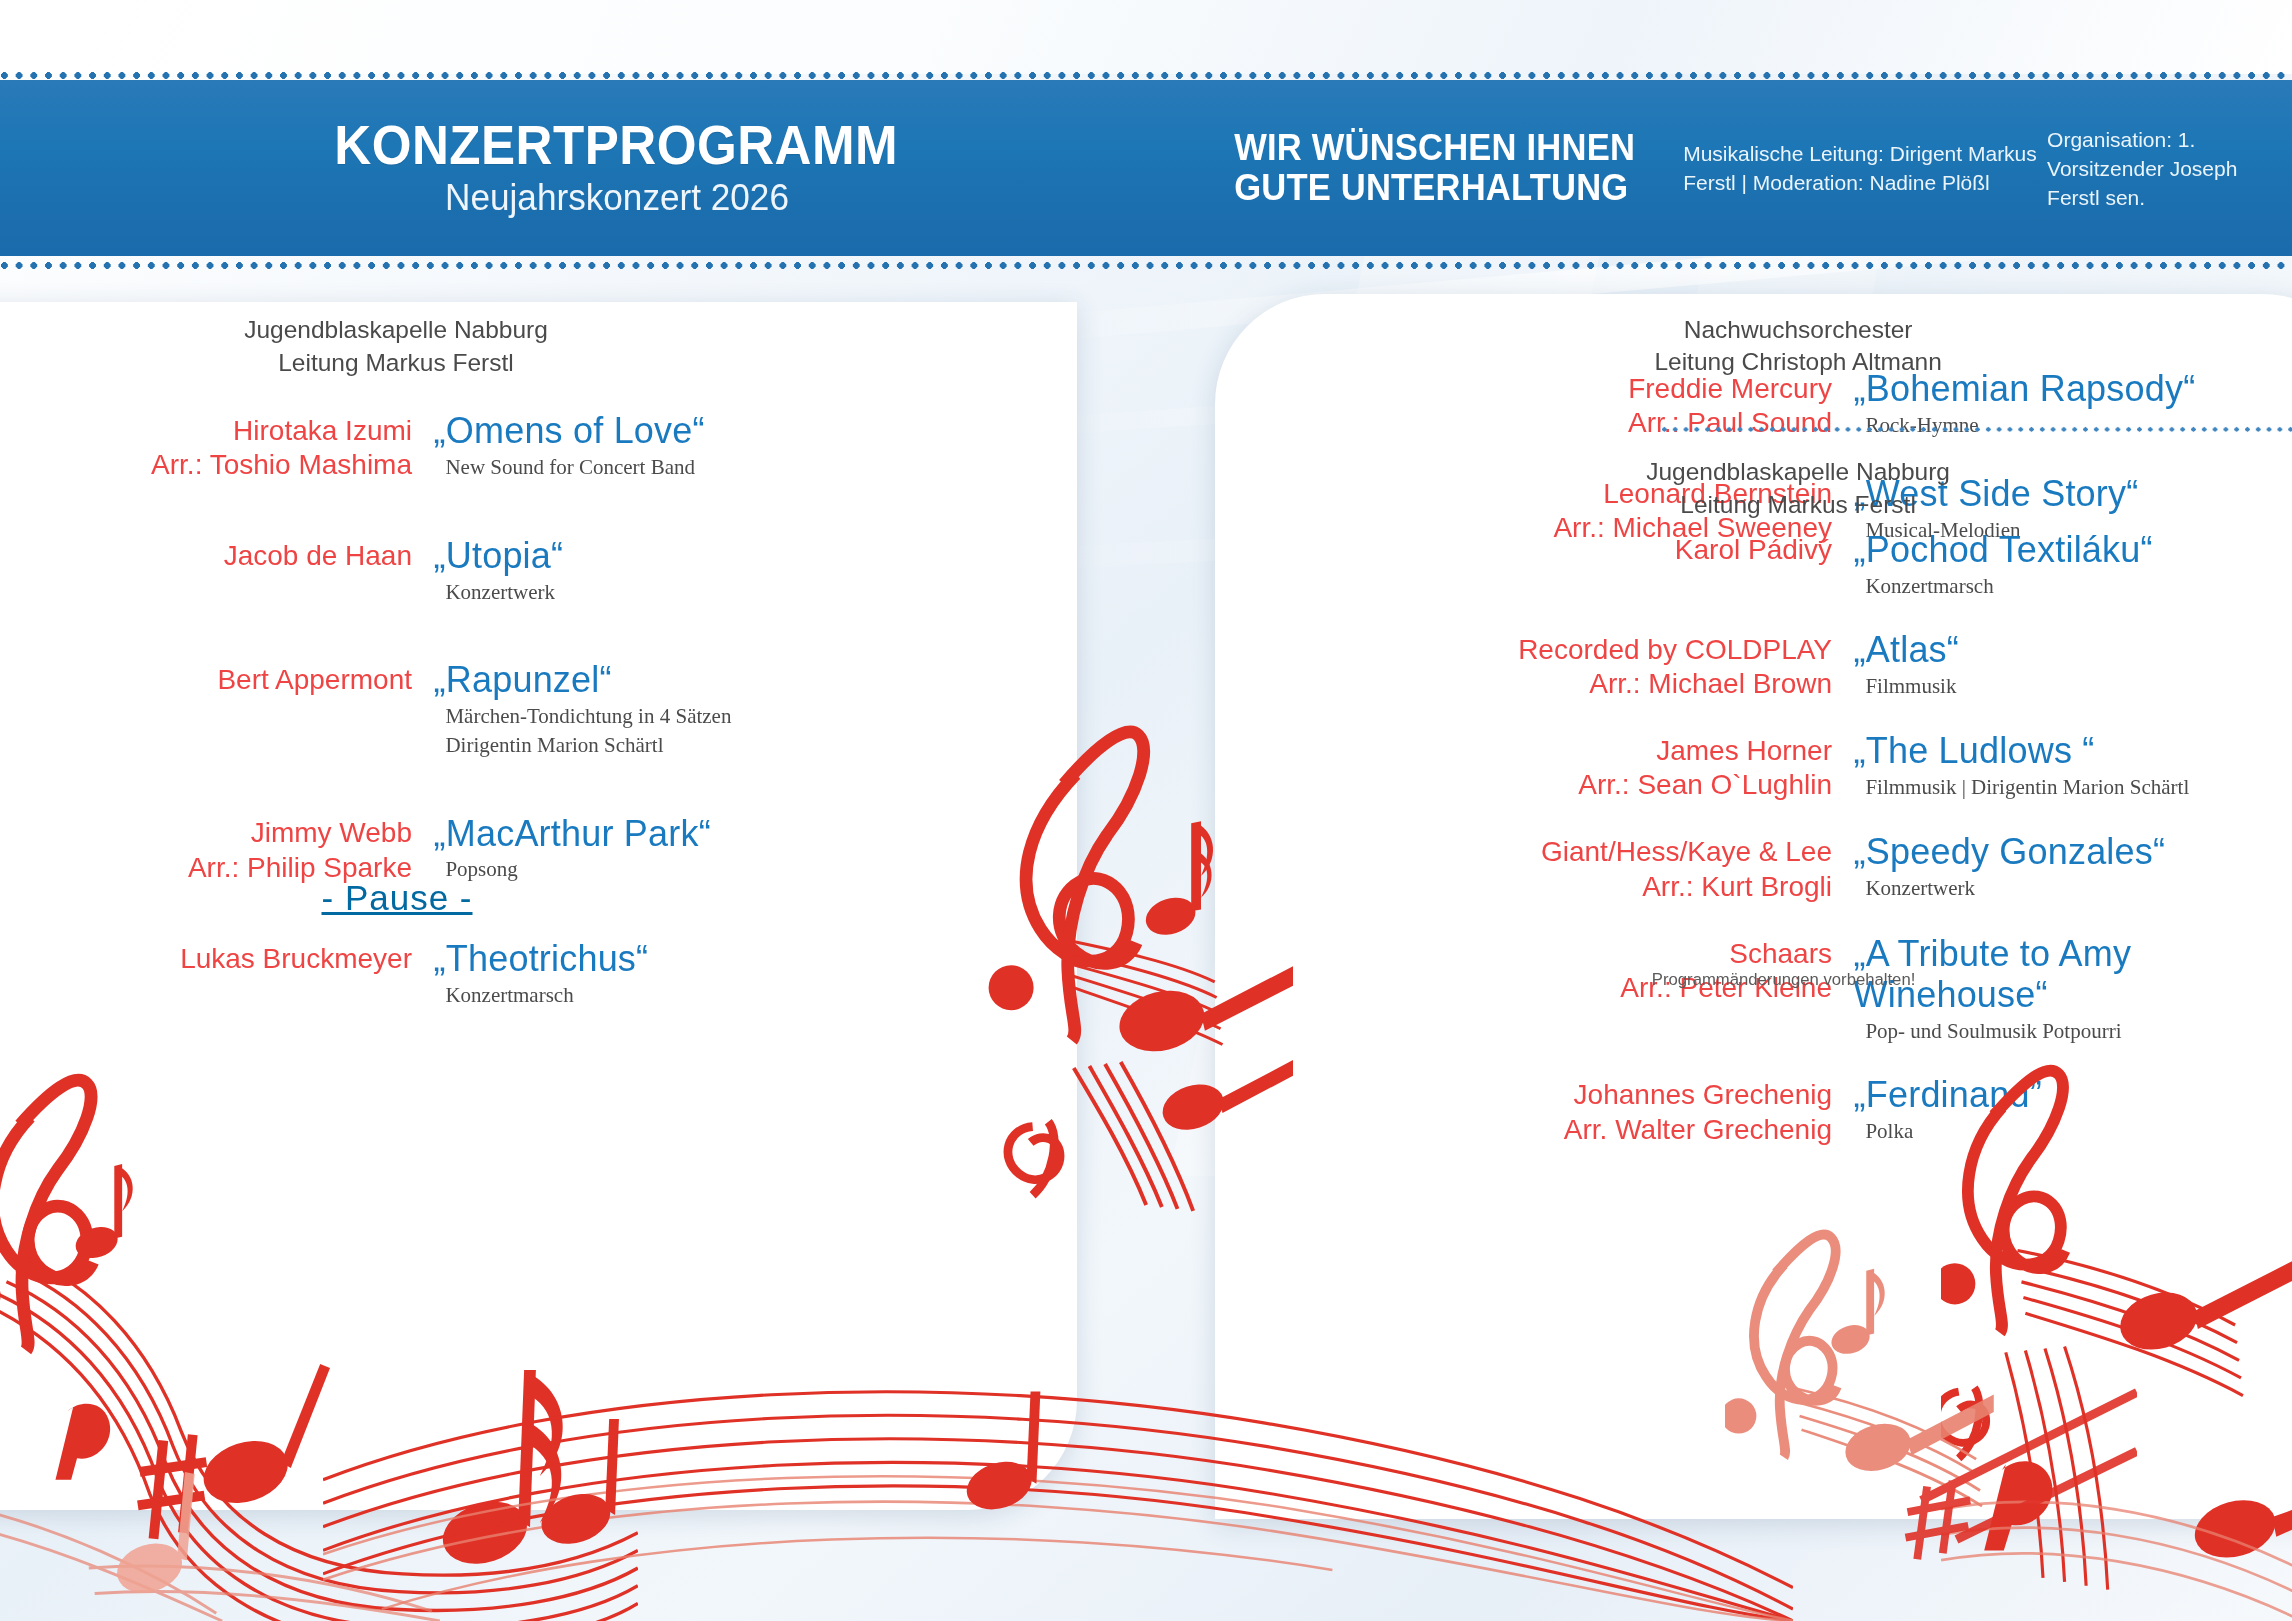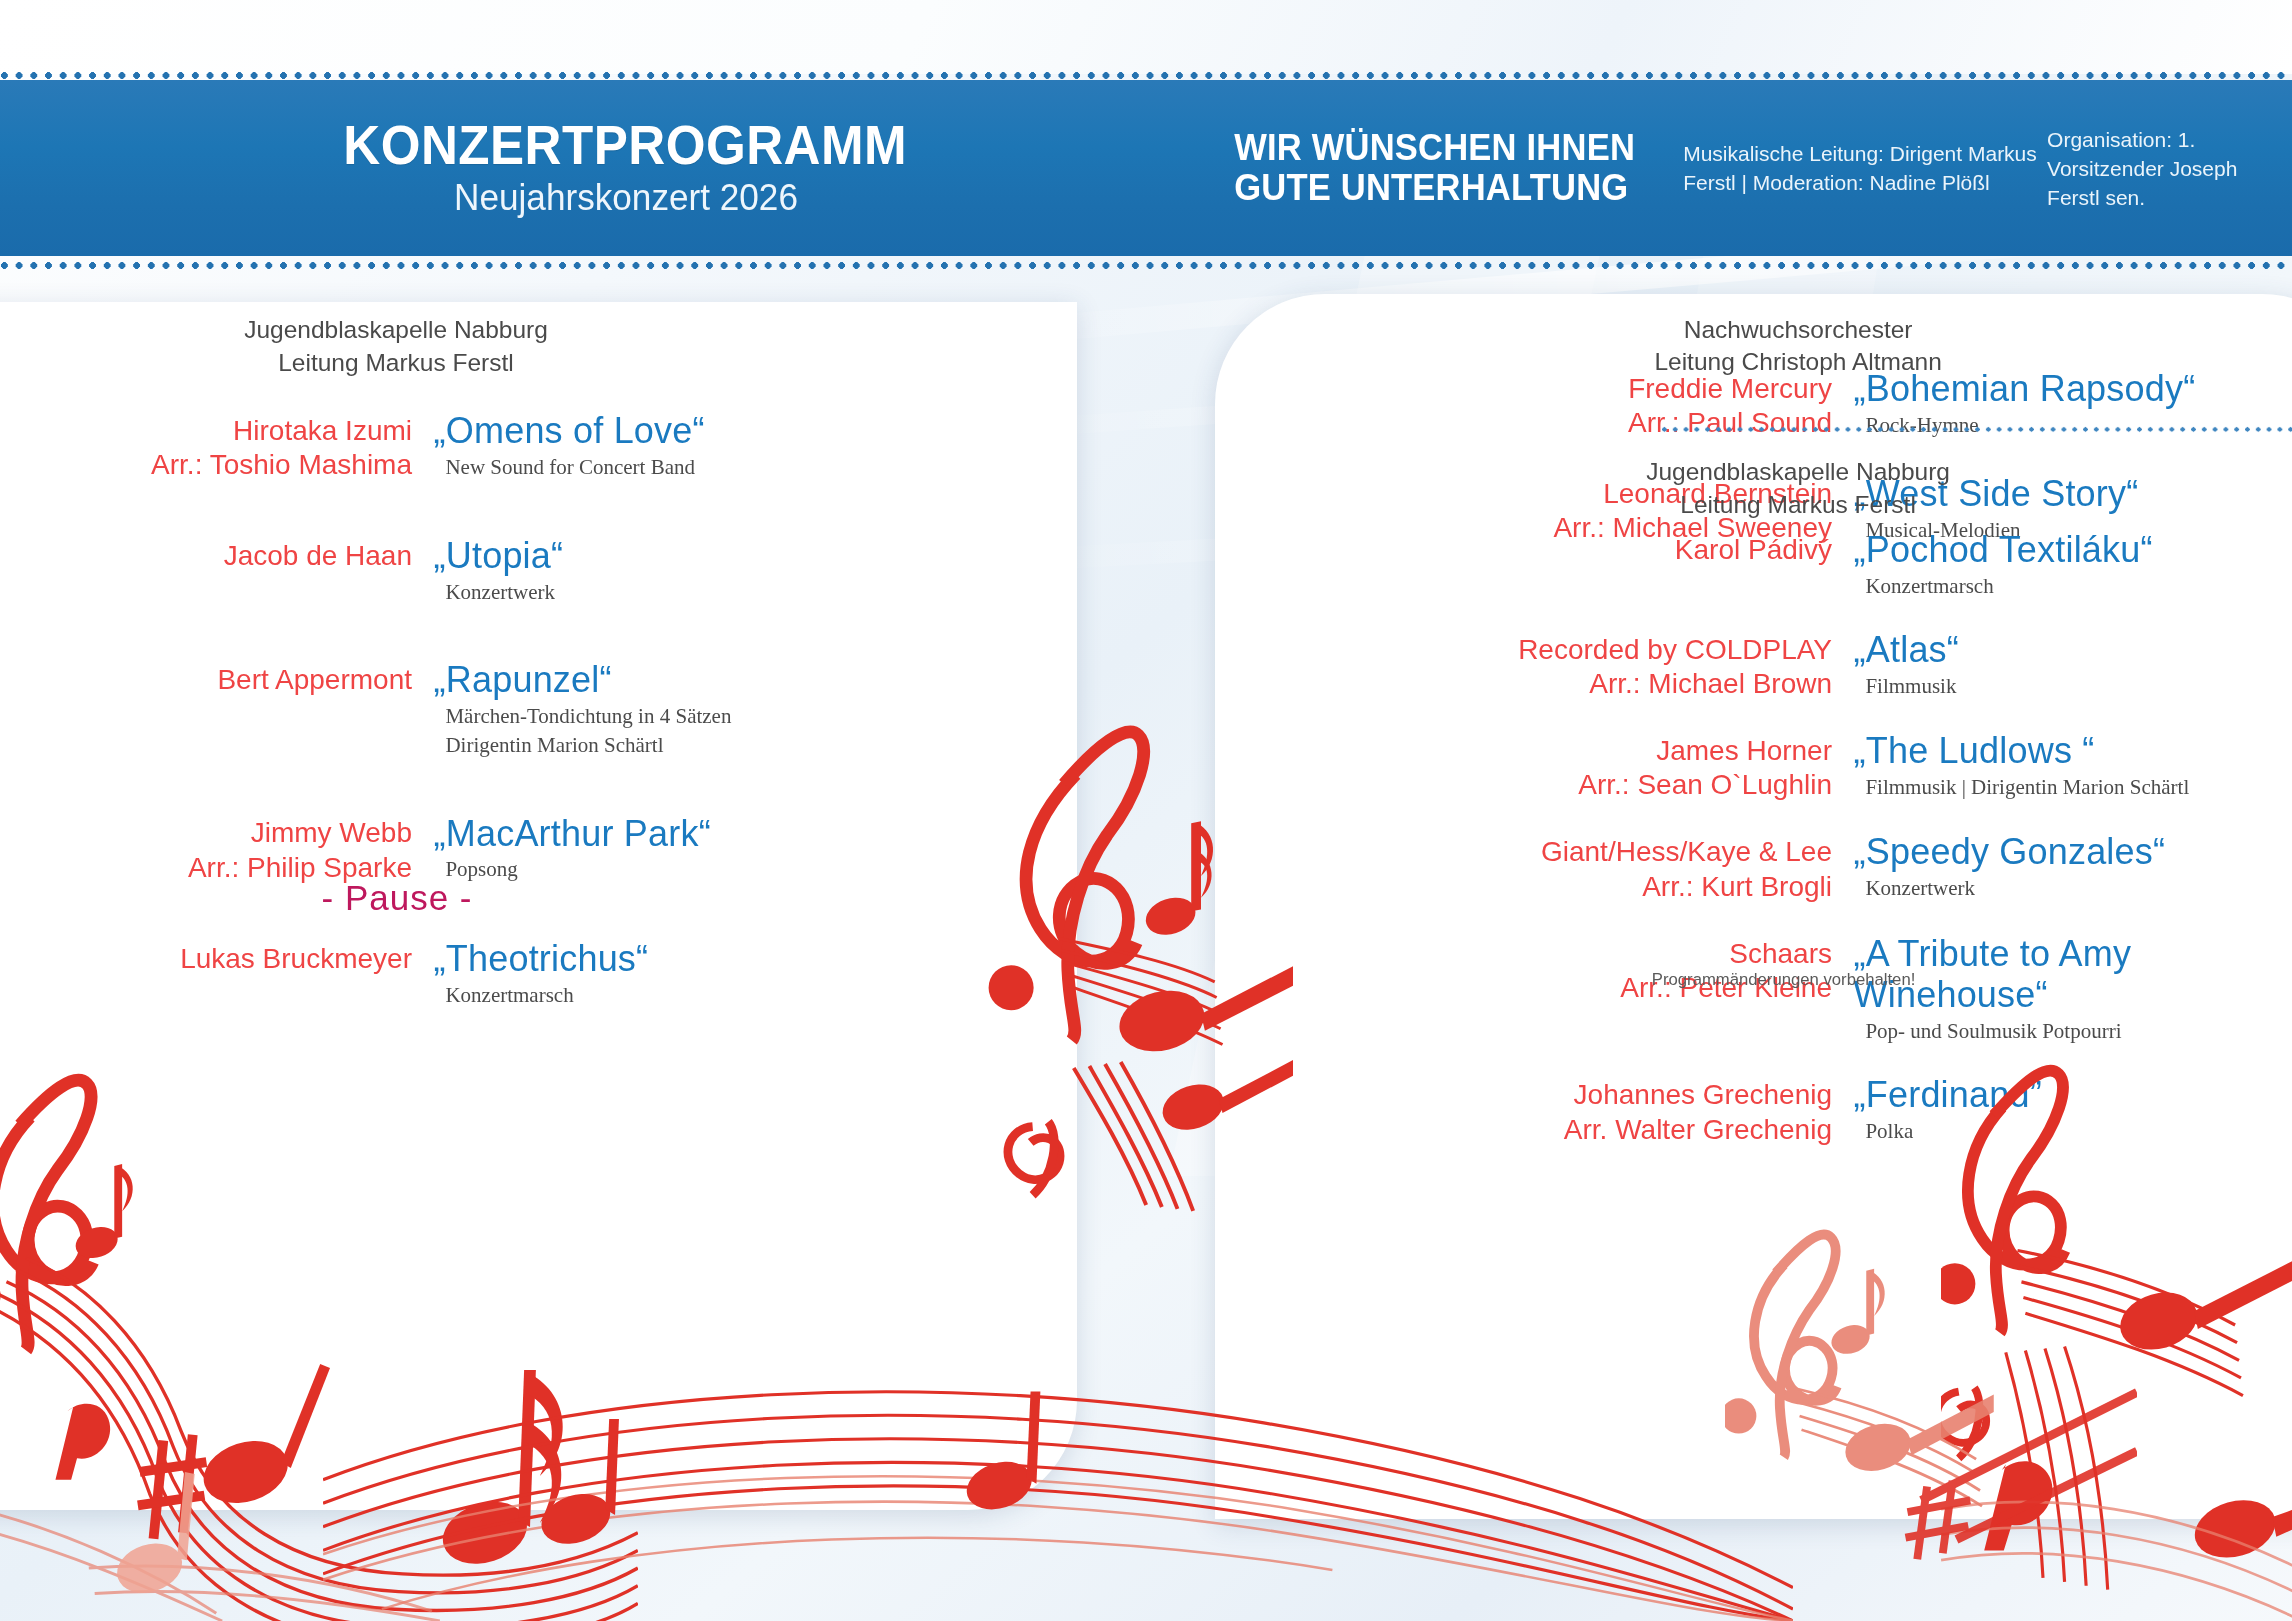--- a/index.html
+++ b/index.html
@@ -29,21 +29,21 @@
     background-size:14.7px 8.8px;background-repeat:repeat-x;
   }
   .dots.top{top:71px;}
   .dots.bottom{top:261px;}
 
   
   .header-band{
     position:absolute;left:0;top:80px;width:2293px;height:176px;
     background:linear-gradient(180deg,#2a7ab8 0%,#1d76b5 38%,#1c6fae 72%,#1a6bab 100%);
   }
-  .hdr-left{position:absolute;left:13px;top:0;width:1225px;height:176px;
+  .hdr-left{position:absolute;left:4px;top:0;width:1225px;height:176px;
     display:flex;flex-direction:column;align-items:center;justify-content:center;}
   .hdr-title{
     color:#ffffff;font-size:55px;font-weight:700;letter-spacing:0.5px;line-height:1.04;
     transform:scaleX(.93);transform-origin:center;text-shadow:0 1px 1px rgba(0,0,0,.12);
   }
   .hdr-sub{color:#eef6fc;font-size:37px;font-weight:400;line-height:1.1;margin-top:3.9px;transform:scaleX(.95);}
 
   .hdr-right{position:absolute;left:1225px;top:0;width:1067px;height:176px;
     display:flex;flex-direction:row;align-items:center;justify-content:center;}
   .hdr-r-title{color:#ffffff;font-size:36px;font-weight:700;letter-spacing:0.2px;line-height:1.1;transform:scaleX(.96);}
@@ -71,21 +71,21 @@
   .row .what{flex:1 1 auto;padding-left:21.6px;}
   .title{color:#1a7ac0;font-size:36px;line-height:1.16;font-weight:400;letter-spacing:0.2px;}
   .genre{color:#4b4b4b;font-size:21px;line-height:1.3;font-weight:400;padding-left:11.8px;margin-top:2px;font-family:Liberation Serif, serif;}
 
   .divider-dots{
     height:6.9px;
     background-image:radial-gradient(circle at 3.4px 3.4px,#3f86c0 0 2.1px, rgba(0,0,0,0) 2.4px);
     background-size:10.8px 6.9px;background-repeat:repeat-x;
   }
 
-  .pause{text-align:center;color:#be185d;font-size:35px;font-weight:400;letter-spacing:1px;}
+  .pause{text-align:center;color:#0369a1;font-size:35px;font-weight:400;letter-spacing:1px;text-decoration:underline;}
   .note-footer{text-align:center;color:#5a5a5a;font-size:16.7px;font-weight:400;}
 
   
   .left-col{position:absolute;left:78px;top:0;width:998px;height:1208px;}
   .left-ens{position:absolute;left:0;top:11.8px;width:792px;}
   #left-items{position:absolute;left:0;top:108px;width:998px;}
   .left-col .row .who{width:412px;}
   .left-col .row{margin-bottom:53px;}
   .left-pause{position:absolute;left:0;top:576px;width:794px;}
 

